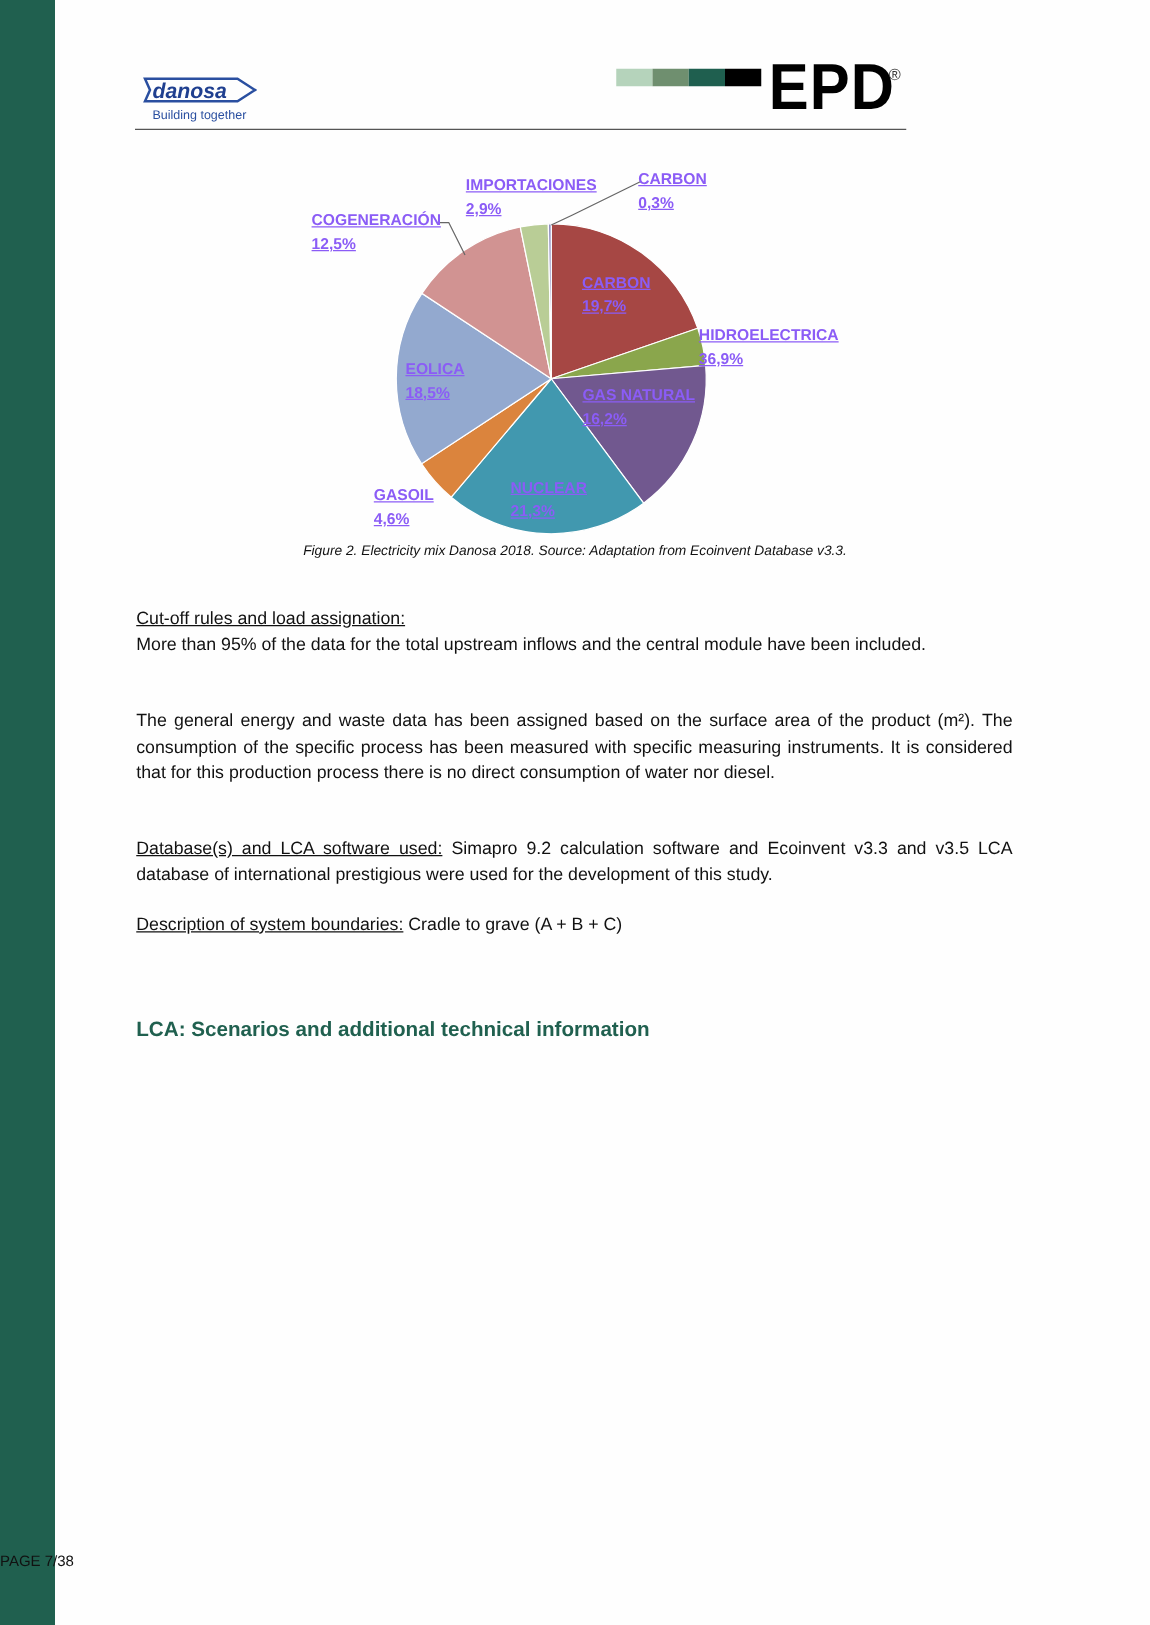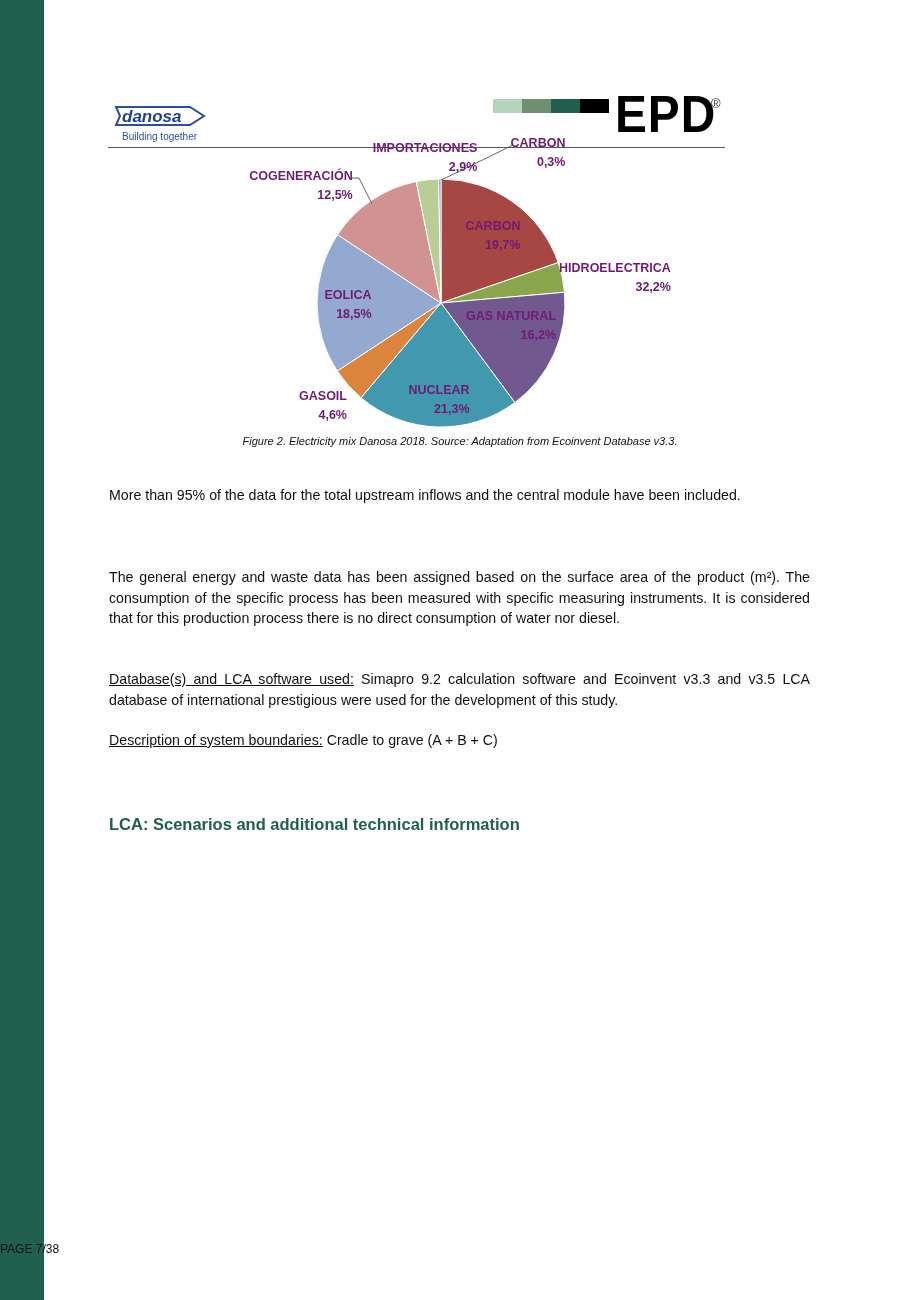--- a/index.html
+++ b/index.html
@@ -1,29 +1,29 @@
 <!DOCTYPE html>
 <html><head>
 <meta charset="utf-8">
 <style>
   html, body { margin:0; padding:0; }
   body { width:920px; height:1300px; position:relative; background:#fefefe; font-family:"Liberation Sans", sans-serif; color:#111; overflow:hidden; }
   .sidebar { position:absolute; left:0; top:0; width:44px; height:1300px; background:#20604f; }
-  .header { position:absolute; left:108px; top:40px; width:617px; height:66px;margin-top:44px; }
+  .header { position:absolute; left:108px; top:40px; width:617px; height:66px; }
   .logo { position:absolute; left:0; top:20px; width:100px; height:42px; }
   .logo svg { display:block; }
   .logo-tag { position:absolute; left:14px; top:27px; font-size:10px; color:#2a4fa0; white-space:nowrap; }
   .epd-bars { position:absolute; left:385px; top:15px; height:14px; display:flex; }
   .epd-bars span { display:block; width:29px; height:14px; }
   .epd-text { position:absolute; left:507px; top:2px; font-size:52px; font-weight:bold; line-height:56px; color:#000; letter-spacing:1px; transform:scaleX(0.92); transform-origin:left; }
   .epd-reg { position:absolute; left:603px; top:12px; font-size:13px; color:#333; }
   .header-line { position:absolute; left:0; top:63px; width:617px; height:1px; background:#555; }
   .chart { position:absolute; left:230px; top:130px; width:460px; height:300px; }
   .chart svg { position:absolute; left:0; top:0; }
-  .plabel { position:absolute; font-weight:bold; font-size:12.5px; color:#701a75; text-align:right; line-height:19px; white-space:nowrap; transform:translateX(-50%); }
+  .plabel { position:absolute; font-weight:bold; font-size:12.5px; color:#8b5cf6; text-align:left; line-height:19px; white-space:nowrap; transform:translateX(-50%);text-decoration:underline; }
   .caption { position:absolute; left:0; width:920px; top:435px; text-align:center; font-style:italic; font-size:11px; color:#111; }
   .para { position:absolute; left:109px; width:701px; font-size:14.2px; line-height:20.5px; text-align:justify; }
   .u { text-decoration:underline; }
   .lca-heading { position:absolute; left:109px; top:815px; font-size:16.5px; font-weight:bold; color:#20604f; }
   .page-num { position:absolute; left:0; width:920px; top:1242px; text-align:left; font-size:12px; color:#111; }
 </style>
 </head>
 <body>
 
 <div class="sidebar"></div>
@@ -60,21 +60,21 @@
       <path d="M211,173 L208.66045420672623,49.02207242625333 A124,124 0 0 1 211.0000000000002,49 Z" fill="#8e8ec0" stroke="#ffffff" stroke-width="1"></path>
       <path d="M211,50 L228,42 L283,15" fill="none" stroke="#666" stroke-width="1"></path>
       <path d="M142,74 L129,48 L122,48" fill="none" stroke="#666" stroke-width="1"></path>
     </svg>
   <div class="plabel" style="left:263px;top:87px;">
       <div>CARBON</div>
       <div>19,7%</div>
     </div>
   <div class="plabel" style="left:385px;top:129px;">
       <div>HIDROELECTRICA</div>
-      <div>32,2%</div>
+      <div>36,9%</div>
     </div>
   <div class="plabel" style="left:281px;top:177px;">
       <div>GAS NATURAL</div>
       <div>16,2%</div>
     </div>
   <div class="plabel" style="left:209px;top:251px;">
       <div>NUCLEAR</div>
       <div>21,3%</div>
     </div>
   <div class="plabel" style="left:93px;top:257px;">
@@ -95,20 +95,21 @@
     </div>
   <div class="plabel" style="left:308px;top:4px;">
       <div>CARBON</div>
       <div>0,3%</div>
     </div>
 </div>
 
 <div class="caption">Figure 2. Electricity mix Danosa 2018. Source: Adaptation from Ecoinvent Database v3.3.</div>
 
 <div class="para" style="top:485px;">
+  <div class="u">Cut-off rules and load assignation:</div>
   <div>More than 95% of the data for the total upstream inflows and the central module have been included.</div>
 </div>
 
 <div class="para" style="top:567px;">The general energy and waste data has been assigned based on the surface area of the product (m²). The consumption of the specific process has been measured with specific measuring instruments. It is considered that for this production process there is no direct consumption of water nor diesel.</div>
 
 <div class="para" style="top:669px;"><span class="u">Database(s) and LCA software used:</span><span> Simapro 9.2 calculation software and Ecoinvent v3.3 and v3.5 LCA database of international prestigious were used for the development of this study.</span></div>
 
 <div class="para" style="top:730px;"><span class="u">Description of system boundaries:</span><span> Cradle to grave (A + B + C)</span></div>
 
 <div class="lca-heading">LCA: Scenarios and additional technical information</div>

